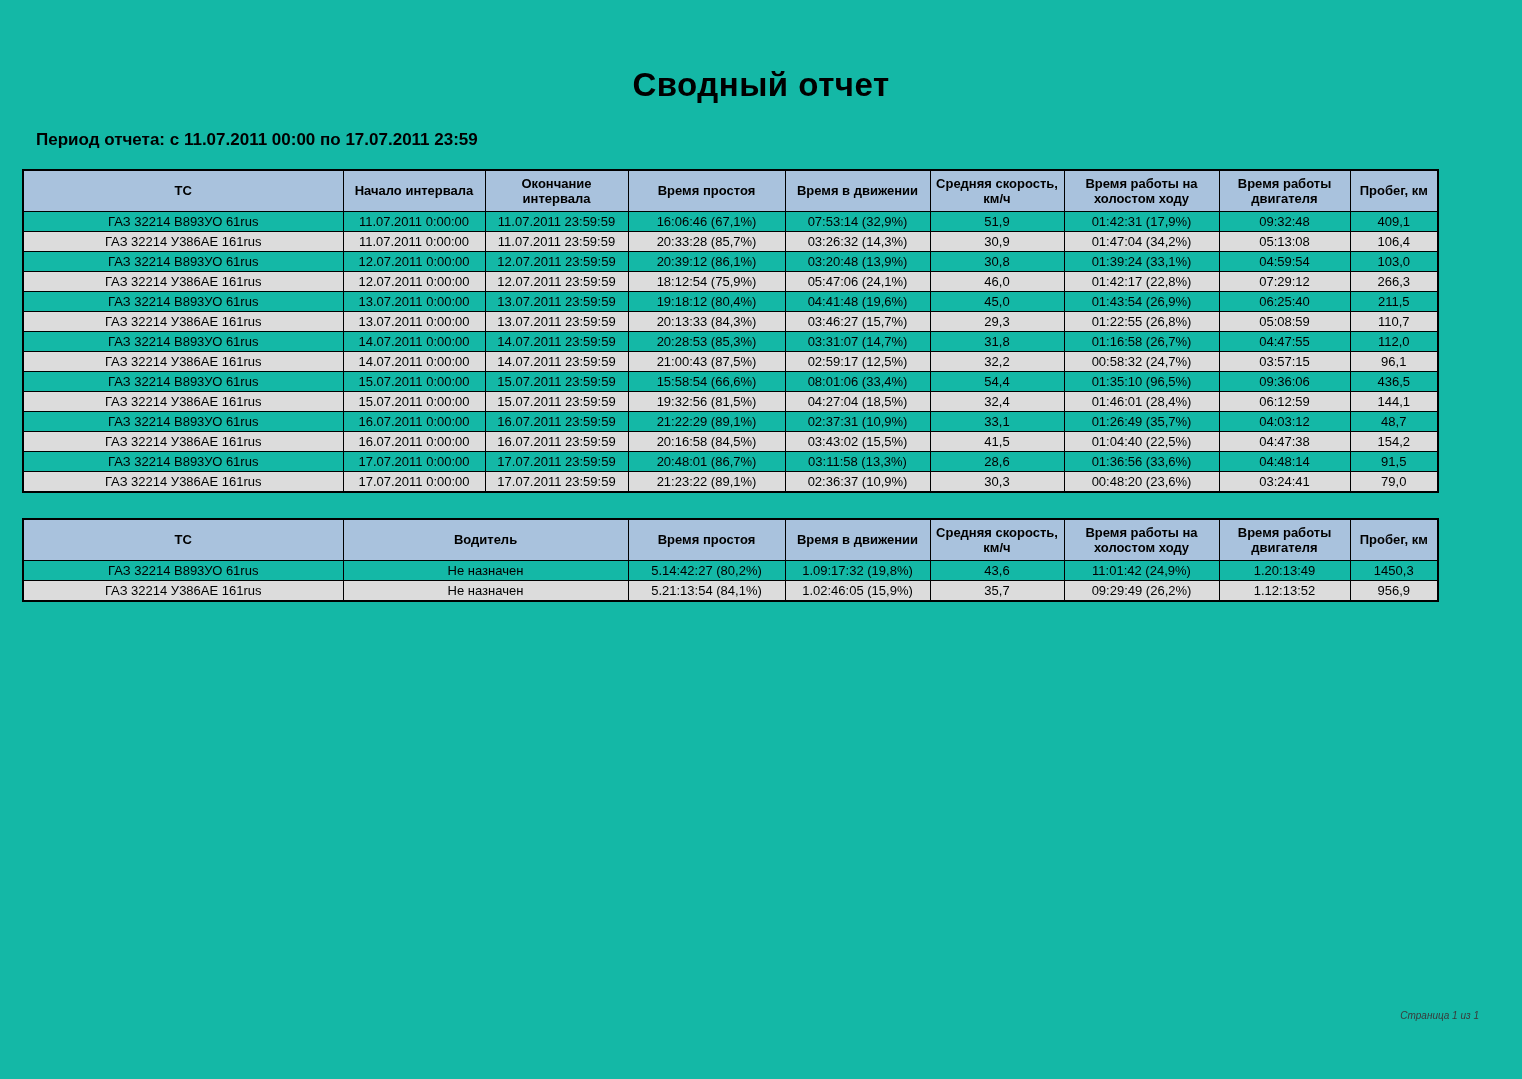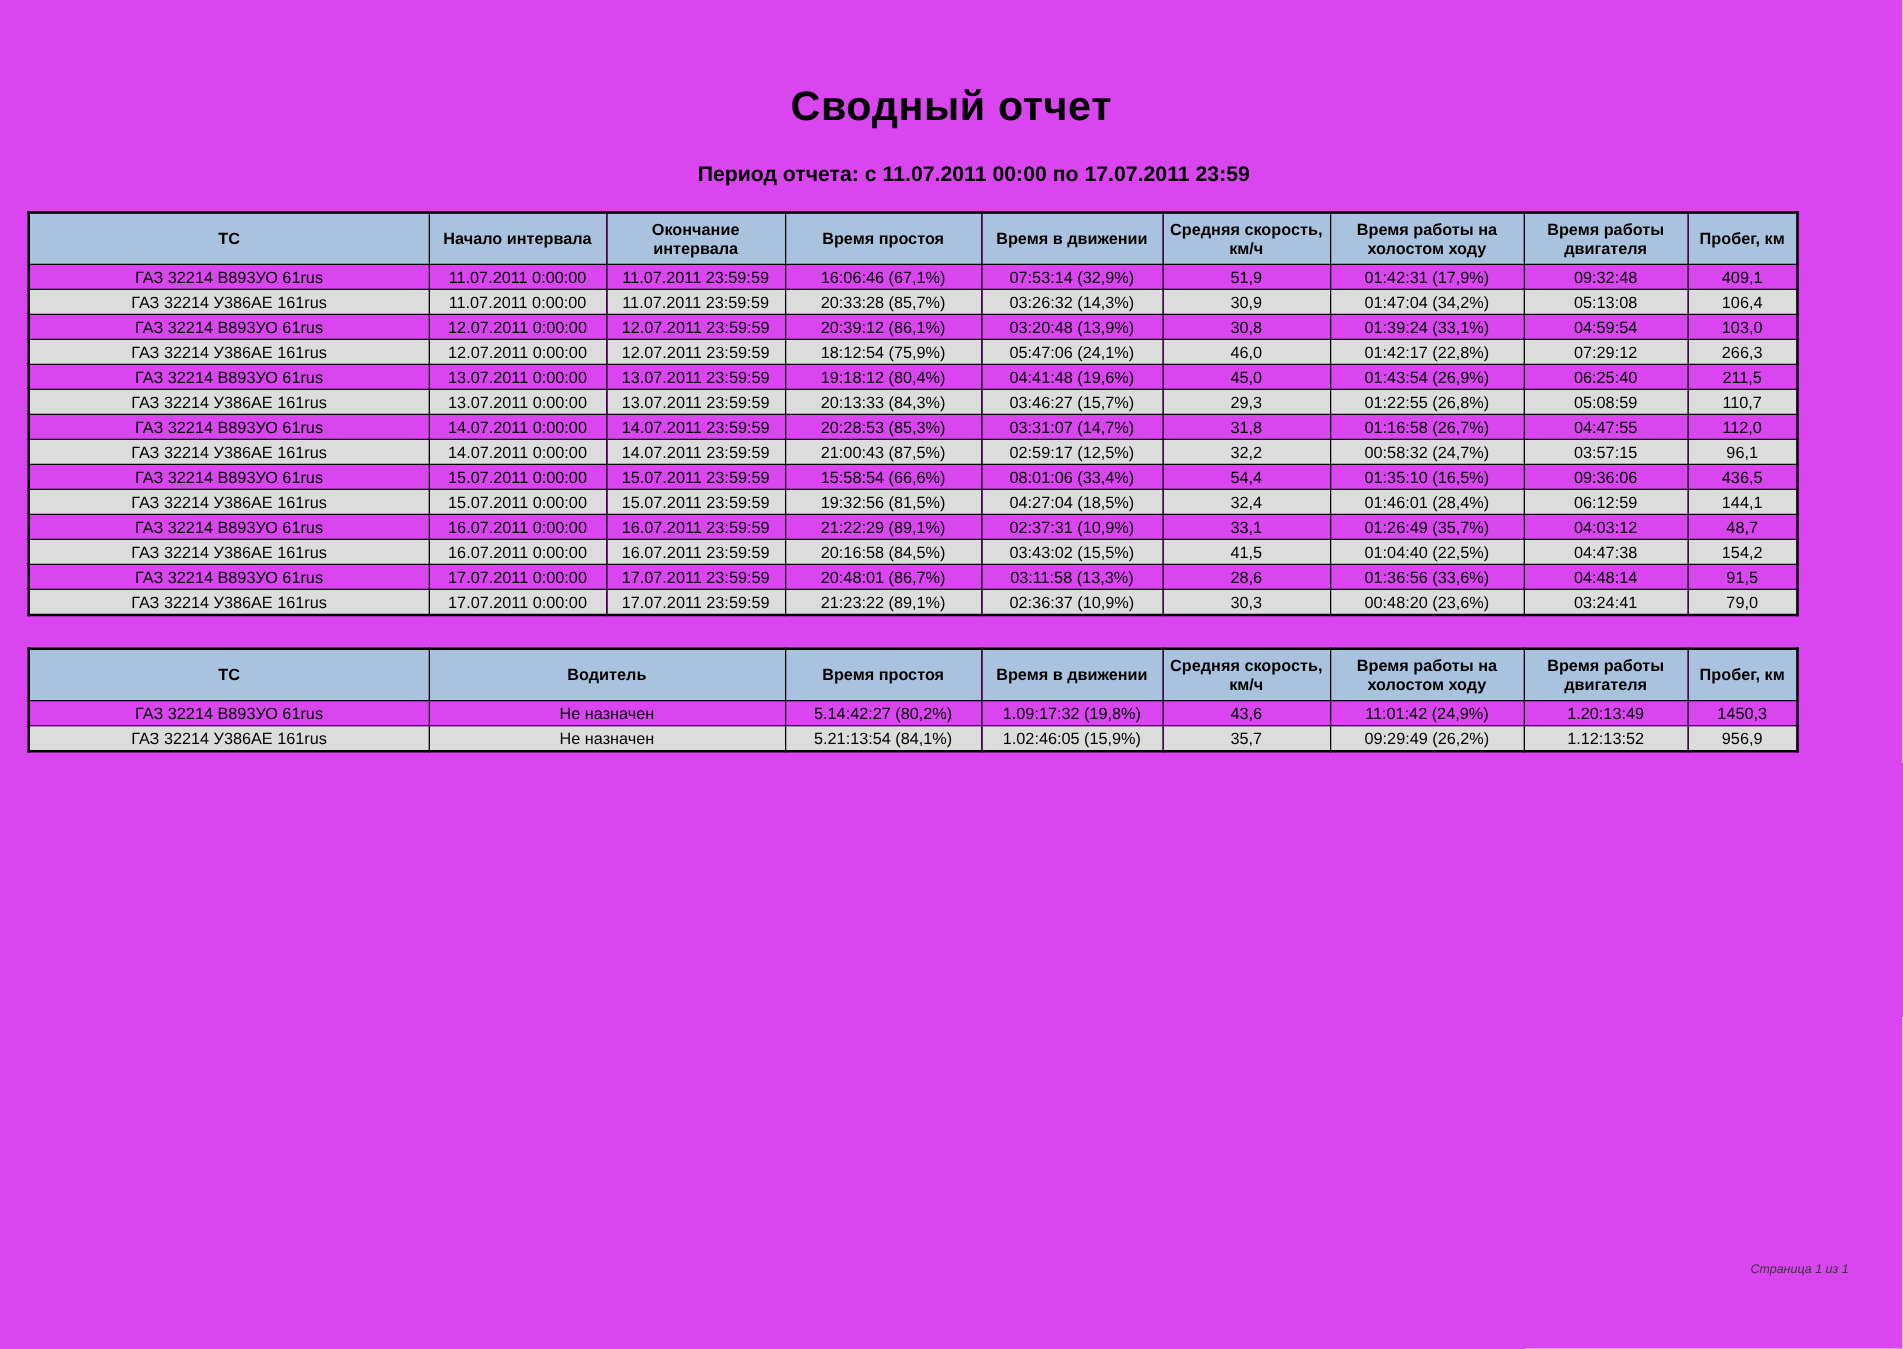--- a/index.html
+++ b/index.html
@@ -1,33 +1,32 @@
 <!DOCTYPE html>
 <html lang="ru" style="--header-bg: #a9c2dd; --row-alt-bg: #dcdcdc; --border: #000000;"><head>
 <meta charset="utf-8">
 <style>
   html,body { margin:0; padding:0; background:#fff; }
   .page {
     position:relative;
     width:1522px; height:1079px;
-    background:#d946ef;
+    background:#14b8a6;
     font-family:"Liberation Sans", sans-serif;
     color:#000;
     overflow:hidden;
   }
   .report-title {
     margin:66px 0 0 0;
     text-align:center;
     font-size:33px;
     font-weight:bold;
     letter-spacing:0.5px;
   }
   .report-period {
     margin:26px 0 0 0;
-    text-align:center;
     font-size:17px;
     font-weight:bold;
     padding-left:36px;
   }
   table.report {
     border-collapse:collapse;
     table-layout:fixed;
     width:1415px;
     margin-left:22px;
     border:2px solid var(--border, #000);
@@ -192,21 +191,21 @@
           <td>03:57:15</td>
           <td>96,1</td>
         </tr>
         <tr>
           <td>ГАЗ 32214 В893УО 61rus</td>
           <td>15.07.2011 0:00:00</td>
           <td>15.07.2011 23:59:59</td>
           <td>15:58:54 (66,6%)</td>
           <td>08:01:06 (33,4%)</td>
           <td>54,4</td>
-          <td>01:35:10 (16,5%)</td>
+          <td>01:35:10 (96,5%)</td>
           <td>09:36:06</td>
           <td>436,5</td>
         </tr>
         <tr>
           <td>ГАЗ 32214 У386АЕ 161rus</td>
           <td>15.07.2011 0:00:00</td>
           <td>15.07.2011 23:59:59</td>
           <td>19:32:56 (81,5%)</td>
           <td>04:27:04 (18,5%)</td>
           <td>32,4</td>

